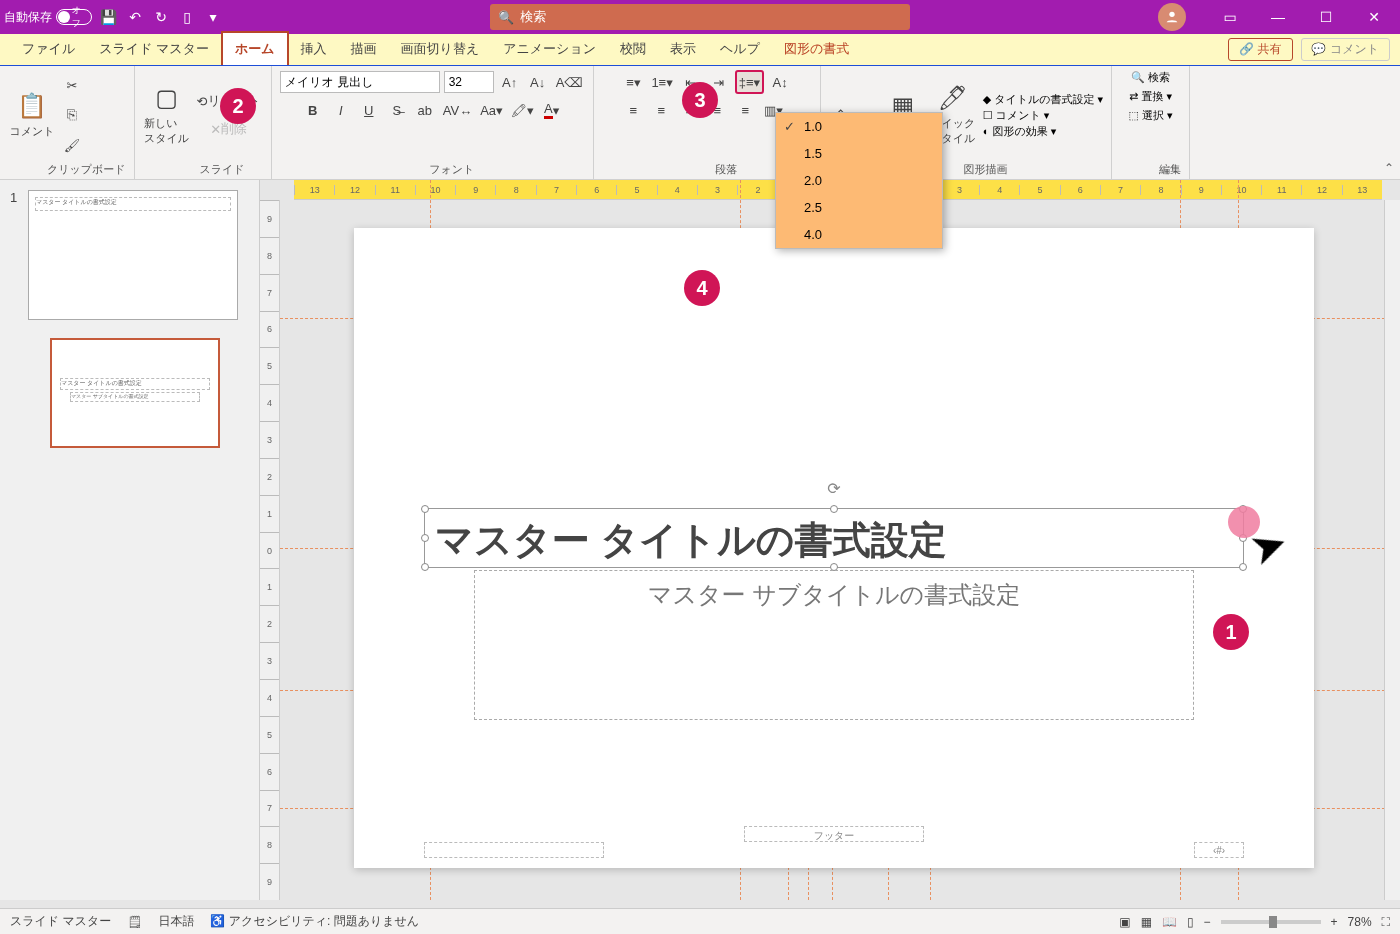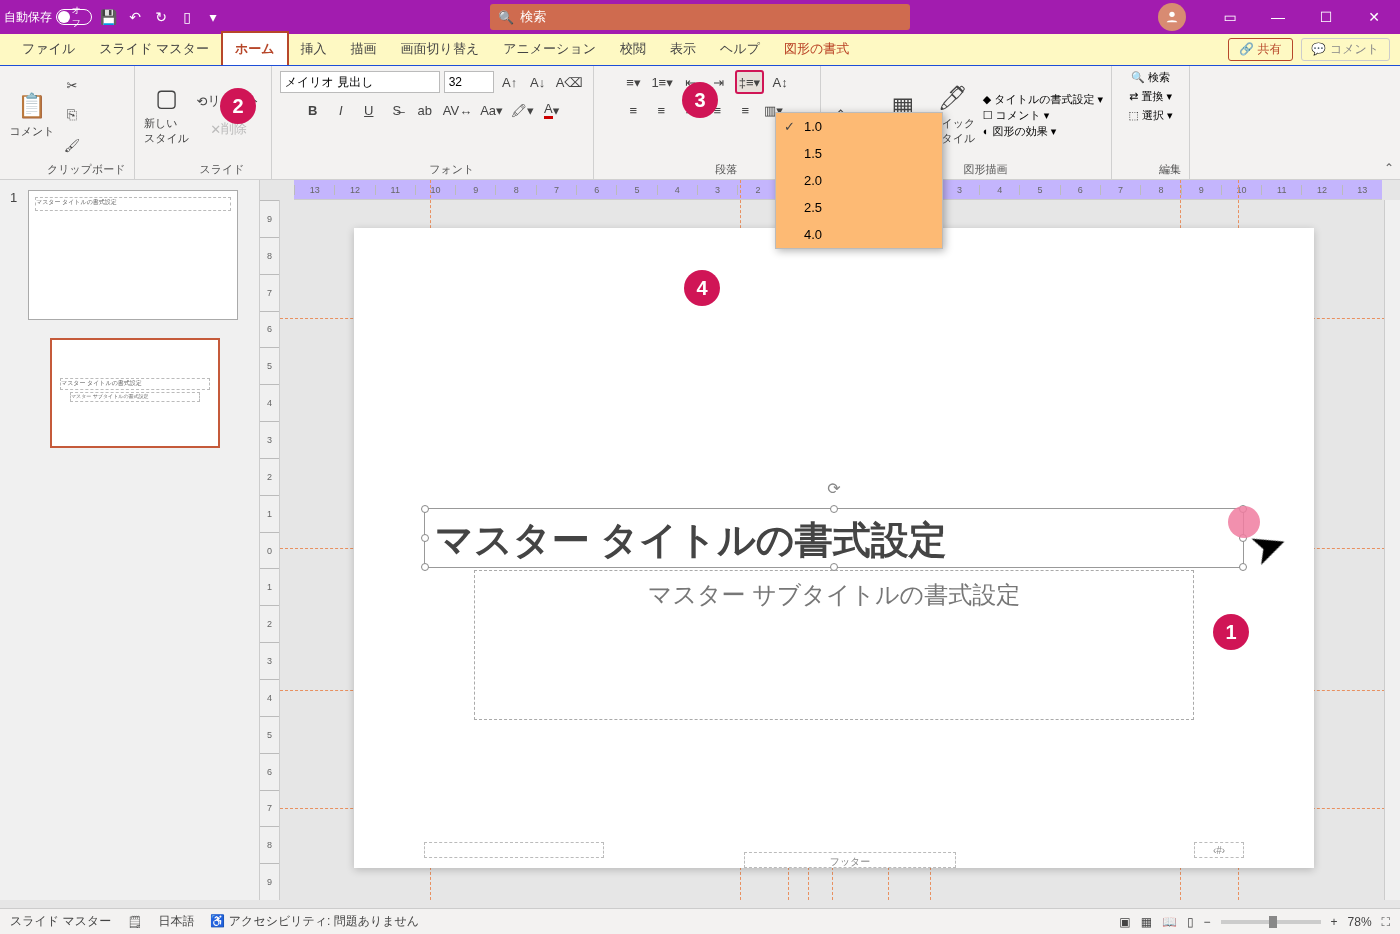--- a/index.html
+++ b/index.html
@@ -49,21 +49,21 @@
 .workspace { display: flex; height: 720px; background: #e6e6e6; position: relative; }
 .thumb-panel { width: 260px; background: #f0f0f0; border-right: 1px solid #ccc; padding: 10px; overflow: hidden; }
 .thumb-item { display: flex; gap: 6px; margin-bottom: 18px; }
 .thumb-num { font-size: 13px; color: #444; width: 12px; }
 .thumb-slide { border: 1px solid #aaa; background: #fff; width: 210px; height: 130px; position: relative; }
 .thumb-slide.selected { border: 2px solid #c55a3a; }
 .thumb-sub { margin-left: 40px; }
 .thumb-content { position: absolute; font-size: 6px; color: #666; border: 1px dashed #bbb; }
 
 .canvas-area { flex: 1; position: relative; overflow: hidden; }
-.hruler { position: absolute; top: 0; left: 34px; right: 18px; height: 20px; background: #c4b5fd; border-bottom: 1px solid #ccc; font-size: 9px; display: flex; align-items: center; color: #666; }
+.hruler { position: absolute; top: 0; left: 34px; right: 18px; height: 20px; background: #fde047; border-bottom: 1px solid #ccc; font-size: 9px; display: flex; align-items: center; color: #666; }
 .hruler .tick { flex: 1; text-align: center; border-left: 1px solid #bbb; }
 .vruler { position: absolute; top: 20px; left: 0; width: 20px; bottom: 0; background: #f0f0f0; border-right: 1px solid #ccc; font-size: 9px; color: #666; display: flex; flex-direction: column; }
 .vruler .tick { flex: 1; display: flex; align-items: center; justify-content: center; border-top: 1px solid #bbb; }
 
 .slide-canvas { position: absolute; left: 94px; top: 48px; width: 960px; height: 640px; background: #fff; box-shadow: 0 2px 8px rgba(0,0,0,0.2); }
 .guide-h { position: absolute; left: 20px; right: 0; height: 0; border-top: 1px dashed #e89060; }
 .guide-v { position: absolute; top: 0; bottom: 0; width: 0; border-left: 1px dashed #e89060; }
 
 .textbox { position: absolute; border: 1px solid #999; }
 .textbox .handle { position: absolute; width: 8px; height: 8px; background: #fff; border: 1px solid #888; border-radius: 50%; }
@@ -359,21 +359,21 @@
         <span class="handle" style="left:-4px;top:50%;margin-top:-4px;"></span>
         <span class="handle" style="right:-4px;top:50%;margin-top:-4px;"></span>
         <div class="title-text">マスター タイトルの書式設定</div>
       </div>
 
       <div class="subtitle-box" style="left:120px;top:342px;width:720px;height:150px;">
         <span>マスター サブタイトルの書式設定</span>
       </div>
 
       <div class="footer-box" style="left:70px;bottom:10px;width:180px;height:16px;"></div>
-      <div class="footer-box" style="left:390px;bottom:0;width:212px;height:16px;">フッター</div>
+      <div class="footer-box" style="left:390px;bottom:26px;width:180px;height:16px;">フッター</div>
       <div class="footer-box" style="right:70px;bottom:10px;width:50px;height:16px;">‹#›</div>
     </div>
 
     <div class="pink-dot" style="left:968px;top:326px;"></div>
     <div class="cursor-arrow" style="left:990px;top:340px;">➤</div>
 
     <div style="position:absolute;right:0;top:20px;bottom:0;width:16px;background:#f0f0f0;border-left:1px solid #ccc;"></div>
   </div>
 </div>
 

